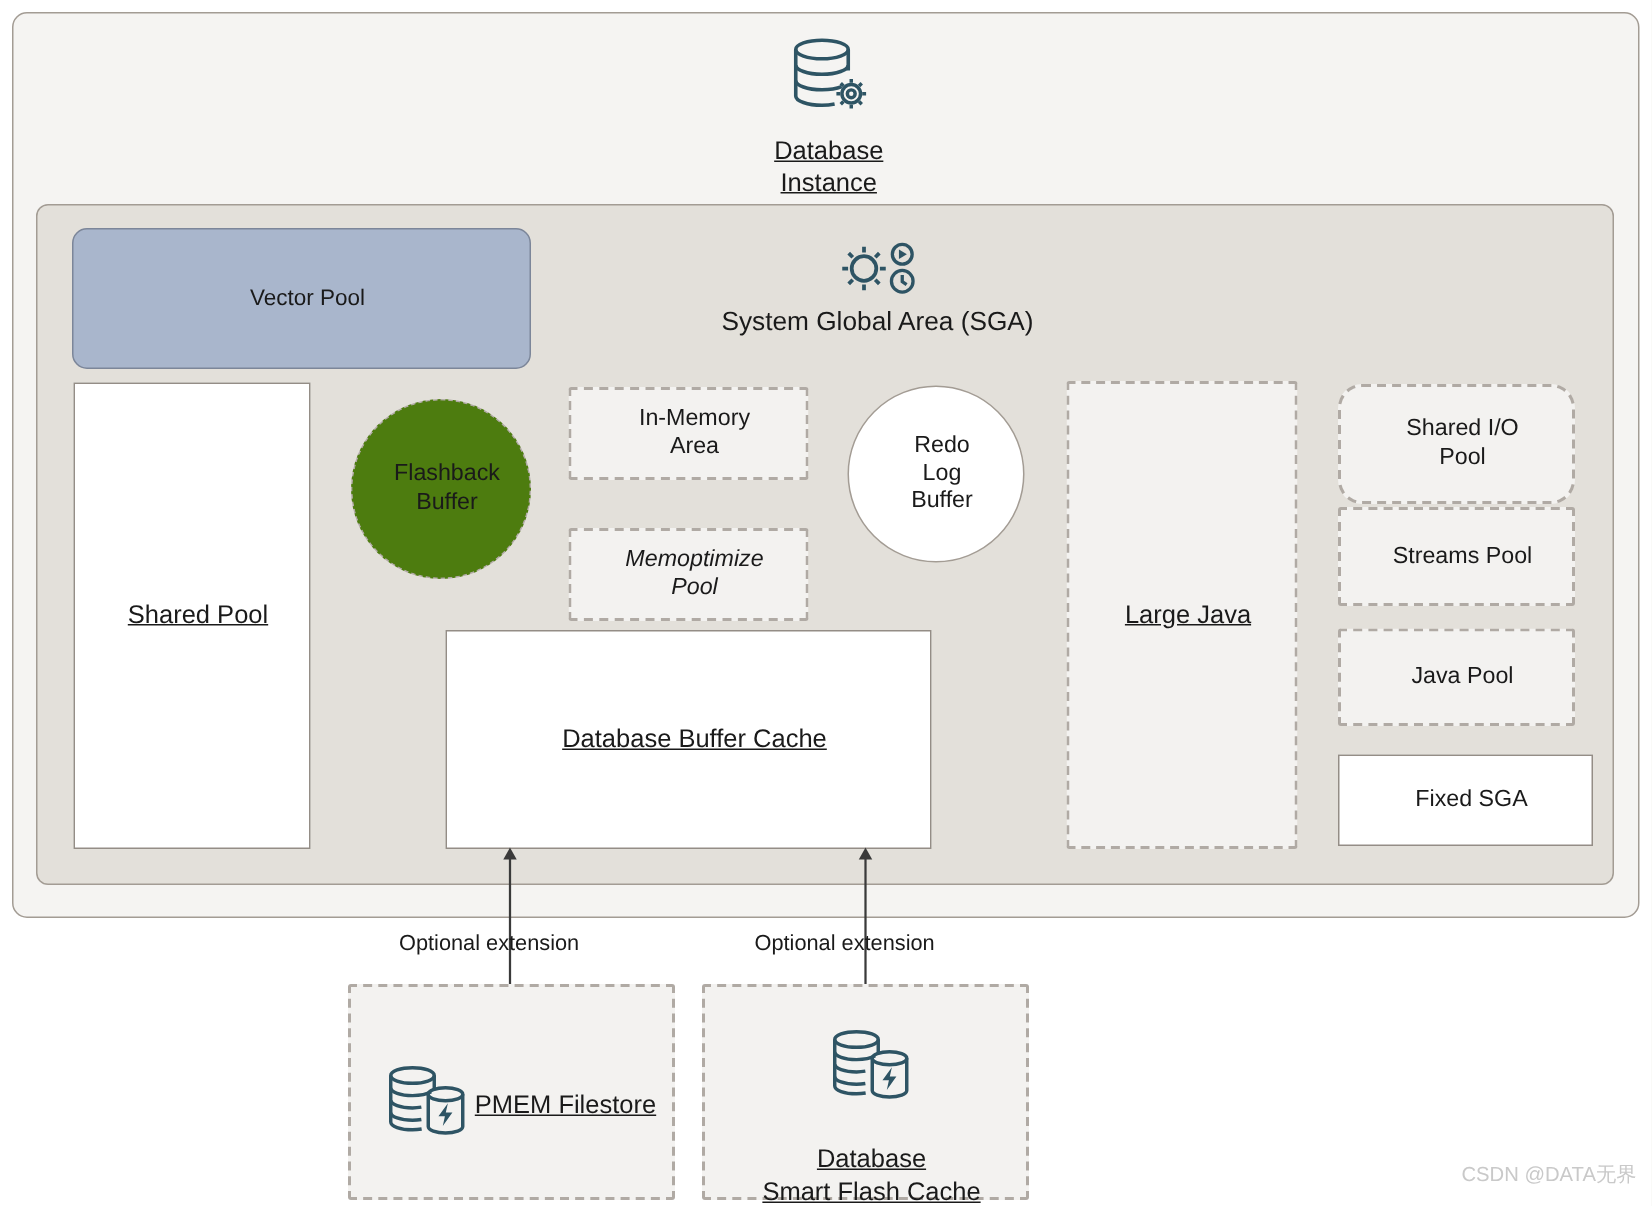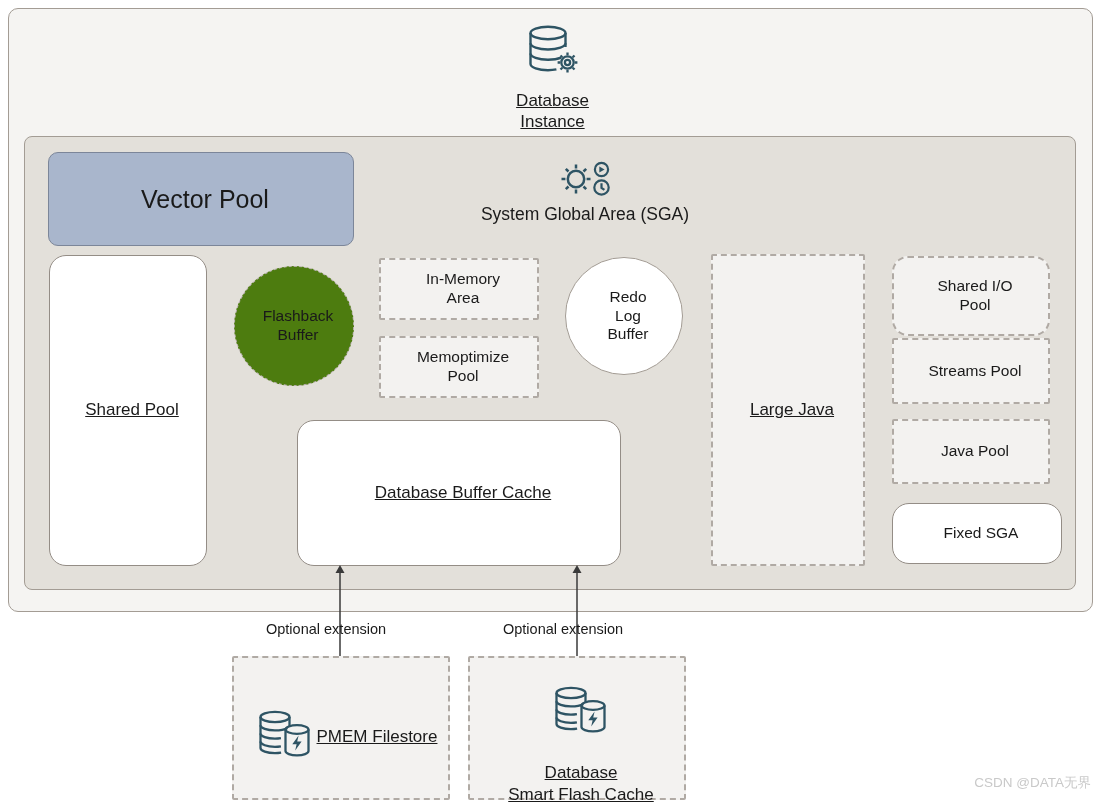--- a/index.html
+++ b/index.html
@@ -33,21 +33,21 @@
     left: 24px; top: 136px; width: 1052px; height: 454px;
     background: #e3e0da;
     border: 1.5px solid #a39c94;
     border-radius: 8px;
   }
 
   
   .box-solid-white {
     background: #ffffff;
     border: 1.5px solid #948d86;
-    border-radius: 17px;
+    border-radius: 0;
   }
   .box-dashed {
     background: #f3f2f0;
     border: 2px dashed #b0aaa4;
     border-radius: 2px;
   }
   .box-vector {
     background: #a9b6cc;
     border: 1.5px solid #7c8699;
     border-radius: 10px;
@@ -72,21 +72,21 @@
     width: 100%;
     height: 100%;
     color: #1a1a1a;
     line-height: 1.22;
     white-space: pre-line;
     padding: 0 4px;
   }
   .fs15 { font-size: 15.5px; }
   .fs16 { font-size: 17px; text-decoration: underline; }
   .fs17 { font-size: 17.5px; }
-  .fs20 { font-size: 25px; }
+  .fs20 { font-size: 15px; }
 
   
   .header-block {
     display: flex;
     flex-direction: column;
     align-items: center;
   }
   .header-caption {
     text-align: center;
     color: #1a1a1a;
@@ -170,21 +170,21 @@
   <div class="abs circle-dashed" style="left:234px; top:266px; width:120px; height:120px;">
     <div class="lbl fs15">Flashback
 Buffer</div>
   </div>
 
   <div class="abs box-dashed" style="left:379px; top:258px; width:160px; height:62px;">
     <div class="lbl fs15">In-Memory
 Area</div>
   </div>
 
-  <div class="abs box-dashed" style="left:379px; top:336px; width:160px; height:62px;">
+  <div class="abs box-dashed" style="left:379px; top:352px; width:160px; height:62px;font-style:italic;">
     <div class="lbl fs15">Memoptimize
 Pool</div>
   </div>
 
   <div class="abs circle-solid-white" style="left:565px; top:257px; width:118px; height:118px;">
     <div class="lbl fs15">Redo
 Log
 Buffer</div>
   </div>
 

